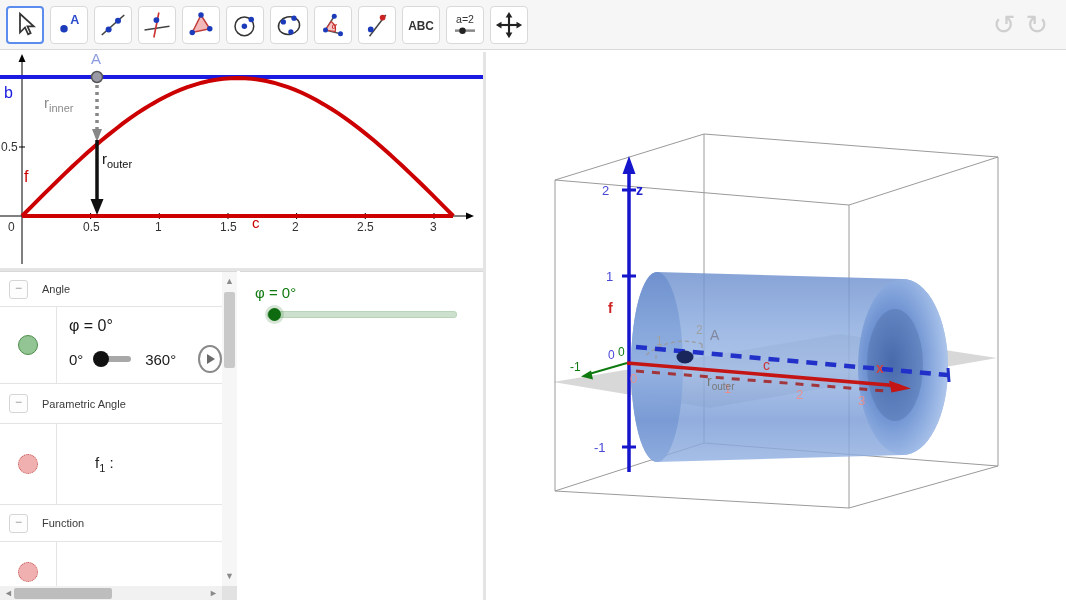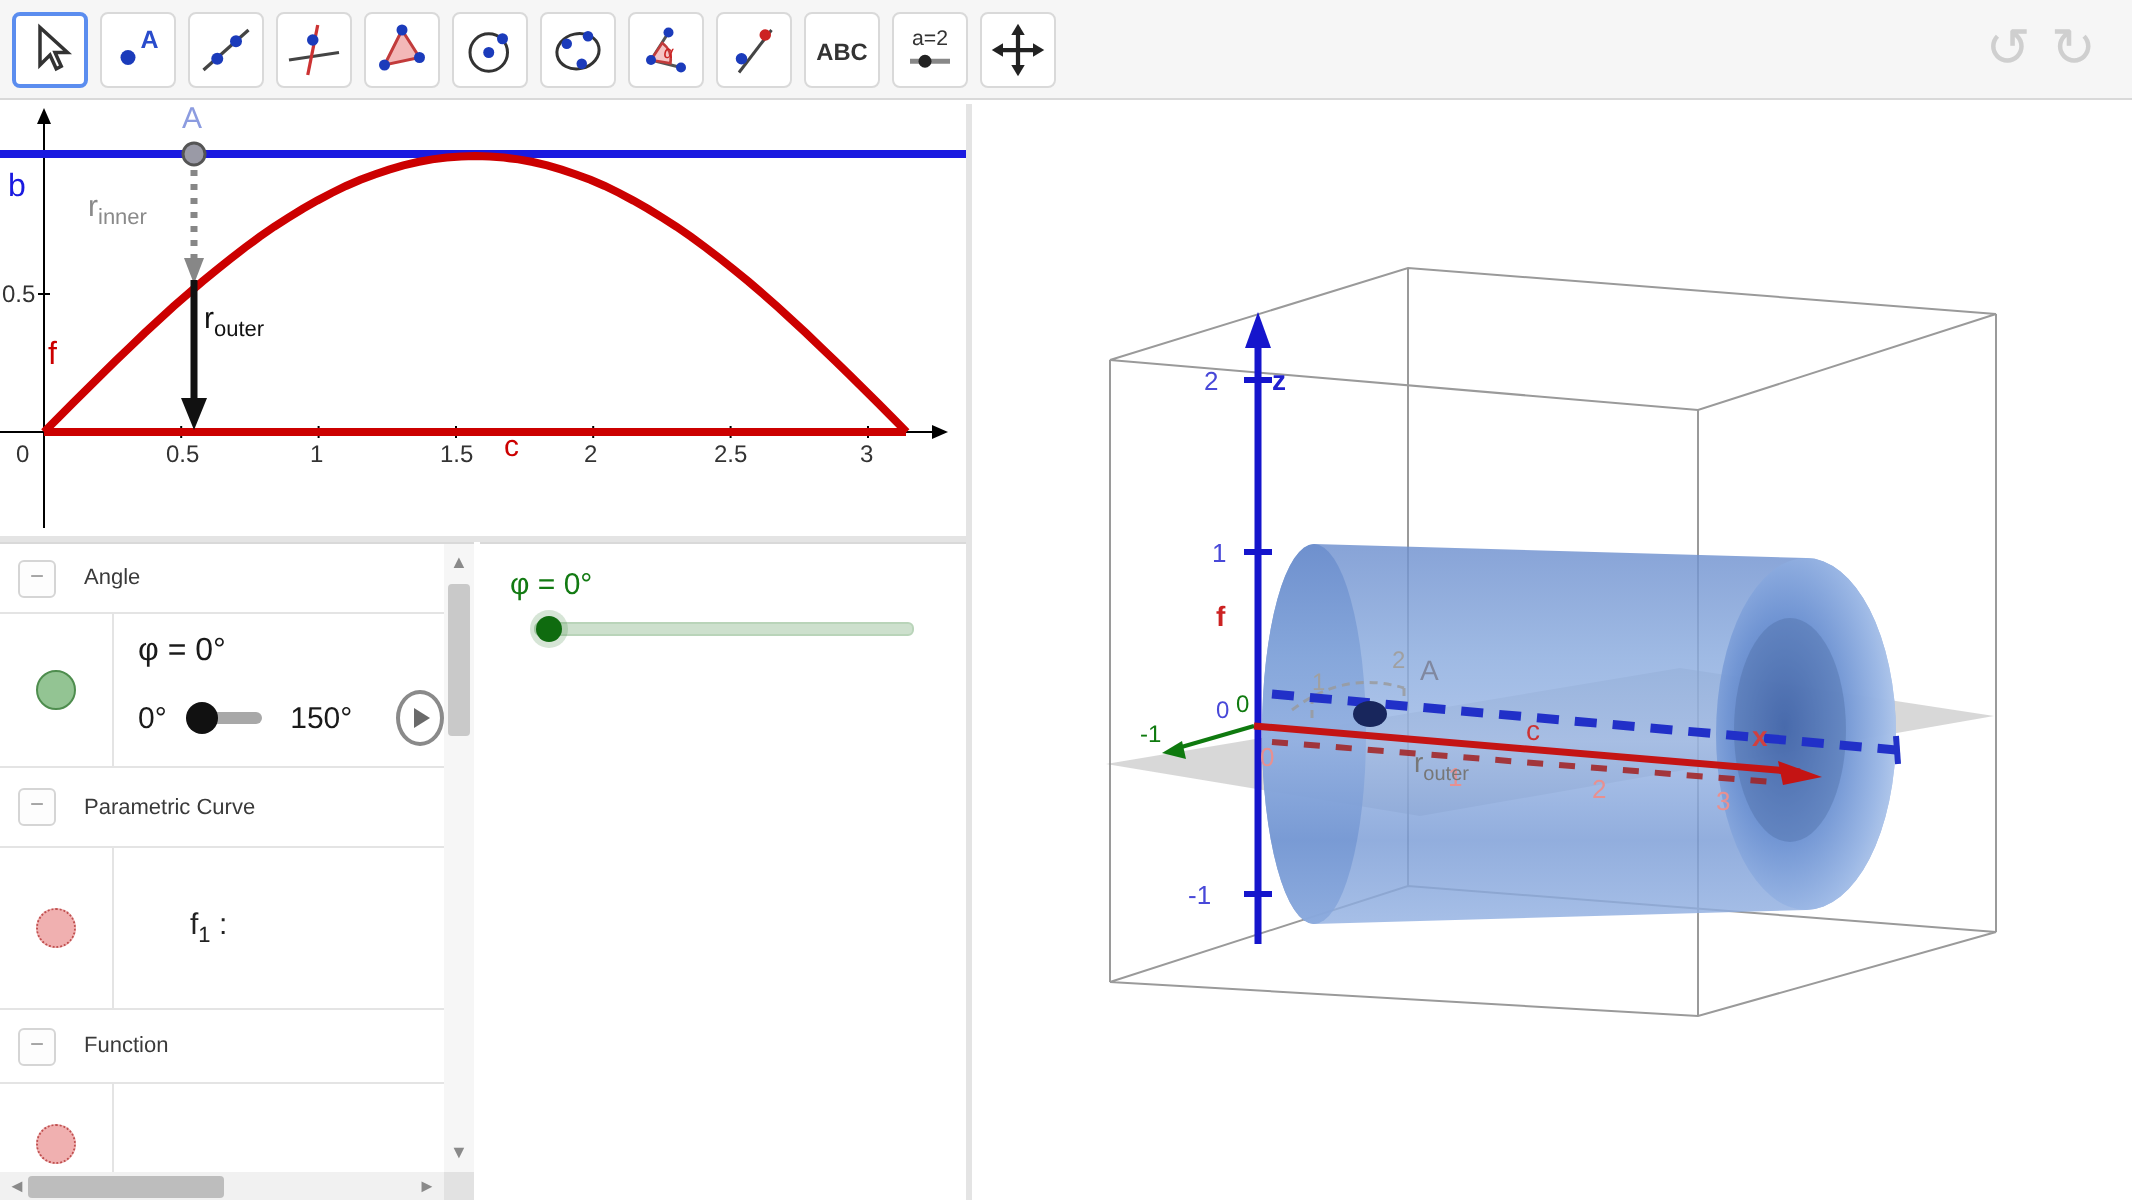--- a/index.html
+++ b/index.html
@@ -236,30 +236,30 @@
       <div class="vis-col">
           <div class="vis-dot dot-green"></div>
         </div>
       <div class="row-body">
         <div class="angle-val">φ = 0°</div>
         <div class="mini-slider">
           <span>0°</span>
           <span class="mini-track">
             <span class="mini-knob"></span>
           </span>
-          <span>150°</span>
+          <span>360°</span>
           <span class="play-btn">
               <span class="play-tri"></span>
             </span>
         </div>
       </div>
     </div>
     <div class="sec-head" style="height:39px;">
       <div class="collapse-btn">−</div>
-      <div class="sec-title">Parametric Curve</div>
+      <div class="sec-title">Parametric Angle</div>
     </div>
     <div class="alg-row" style="height:80px;">
       <div class="vis-col">
           <div class="vis-dot dot-red"></div>
         </div>
       <div class="row-body param-wrap">
         <span class="param-name"><span>f</span><sub>1</sub>&nbsp;<span>:</span></span>
       </div>
     </div>
     <div class="sec-head" style="height:36px;">

